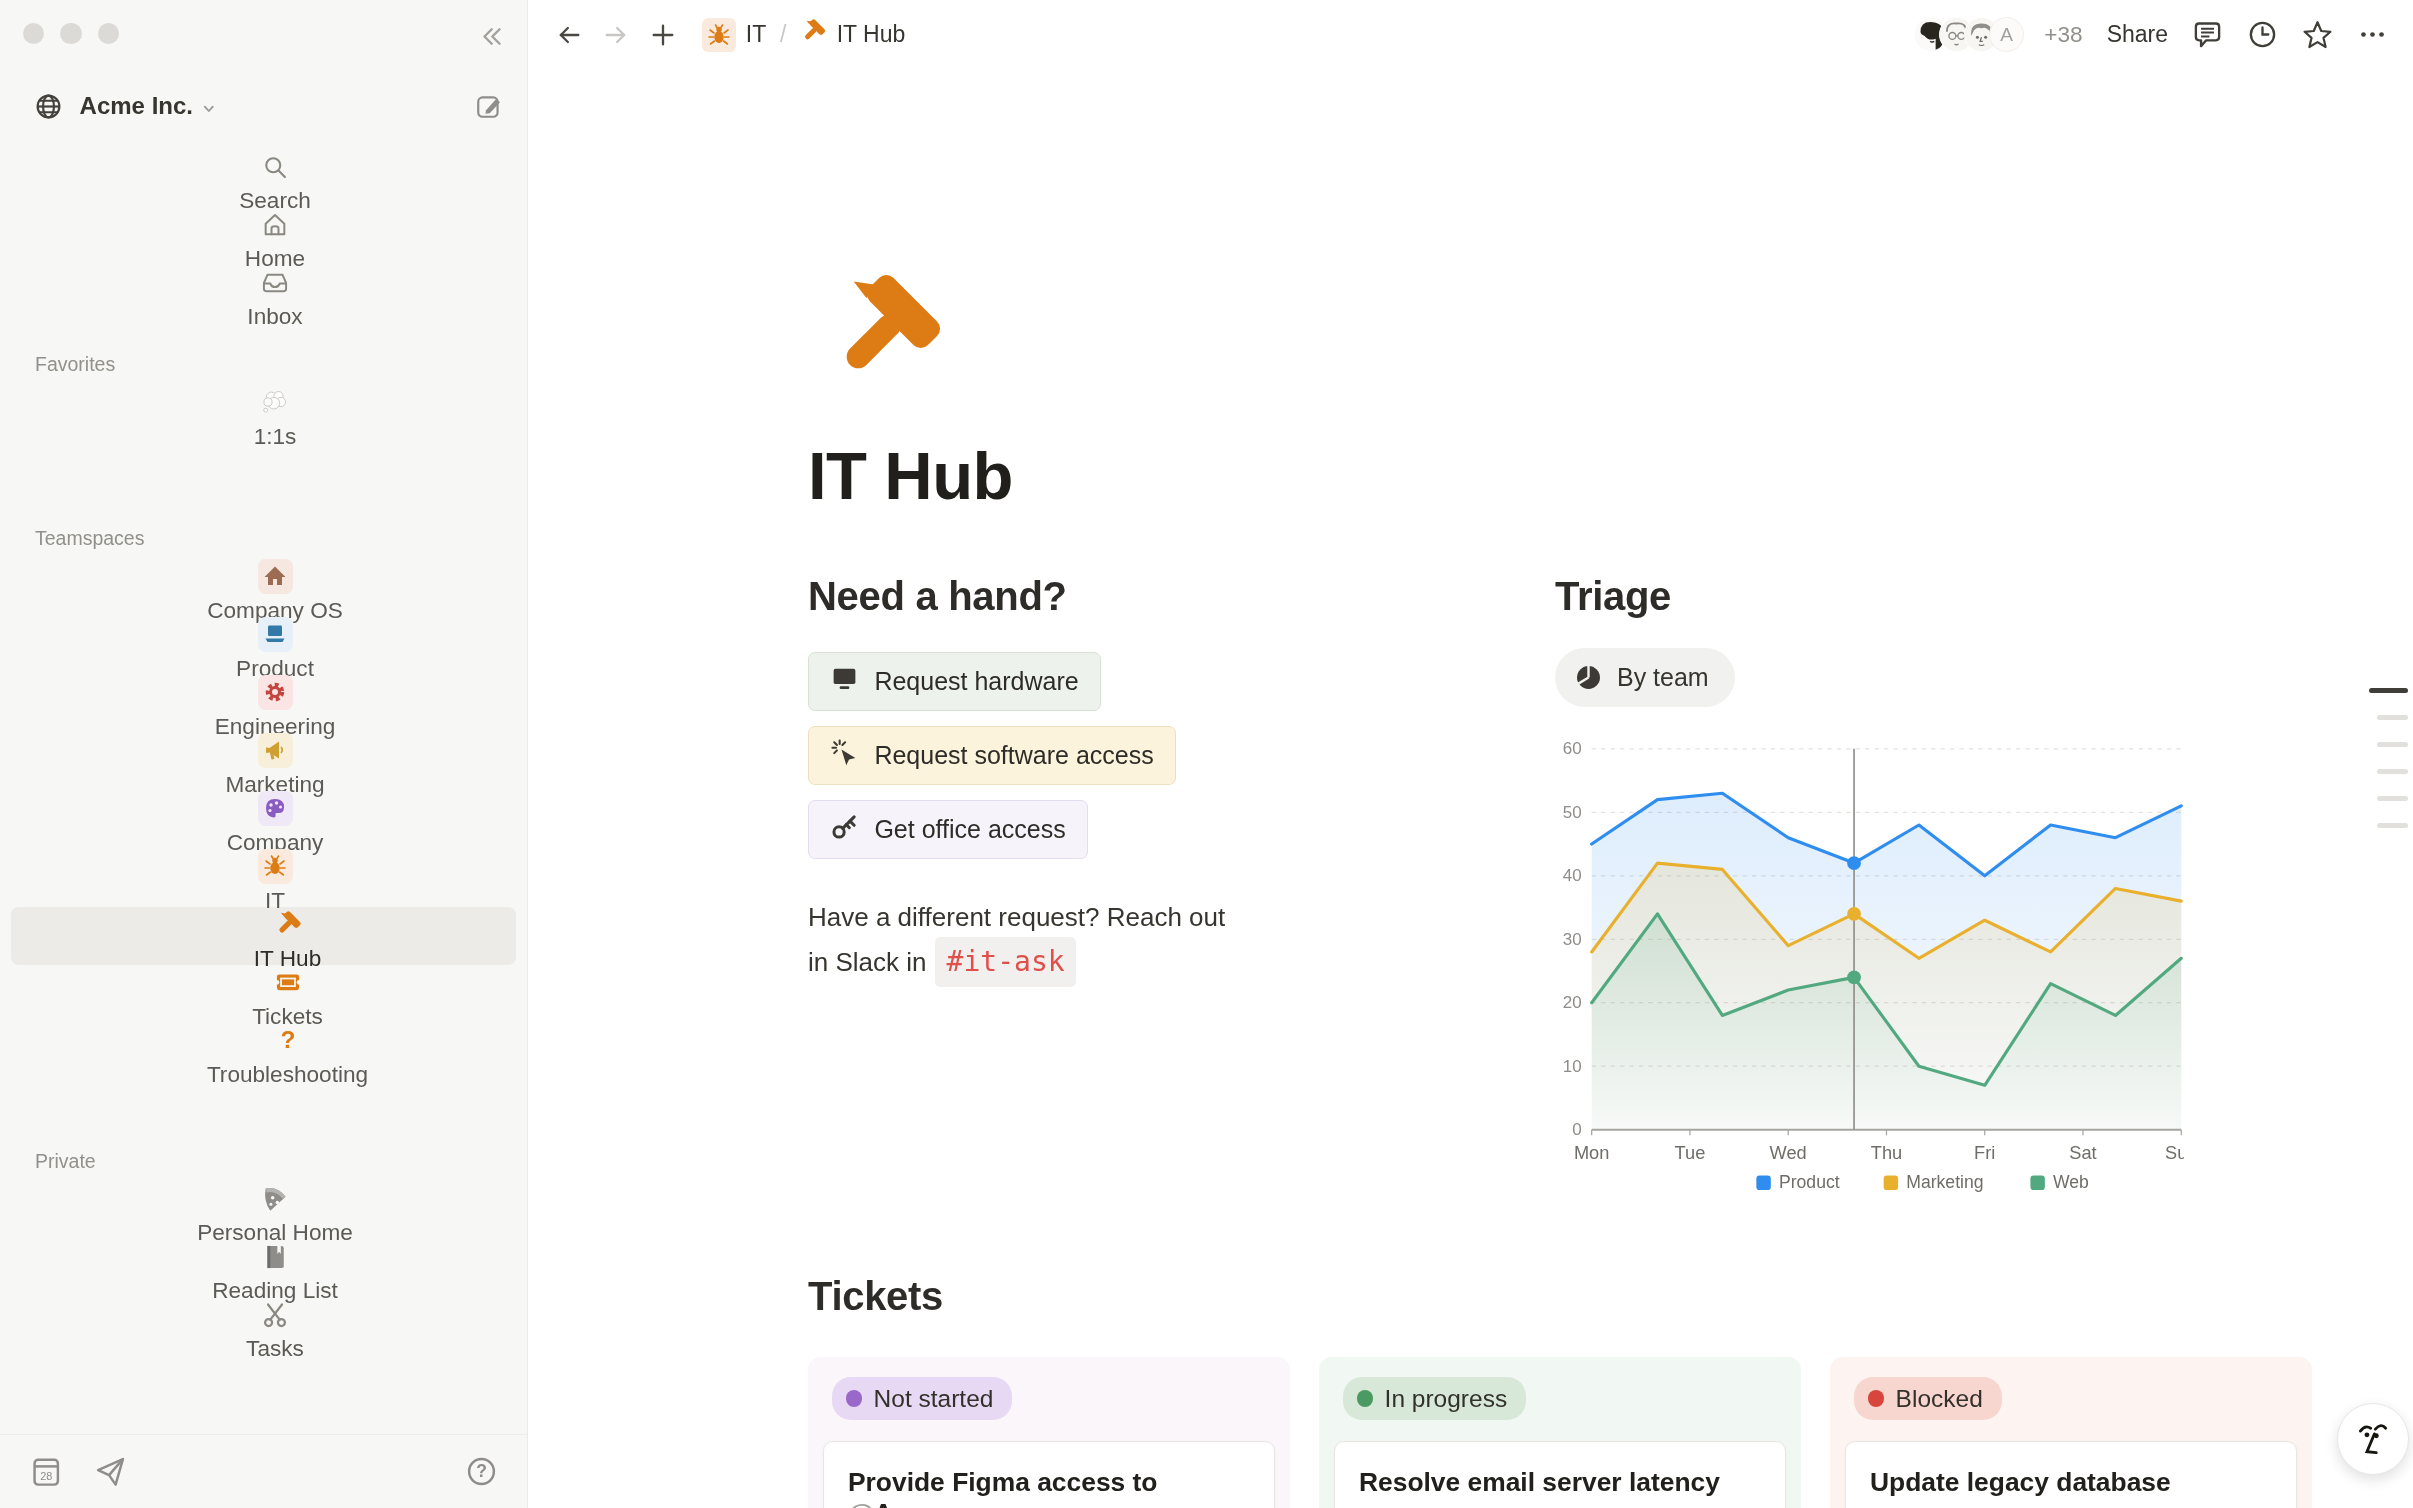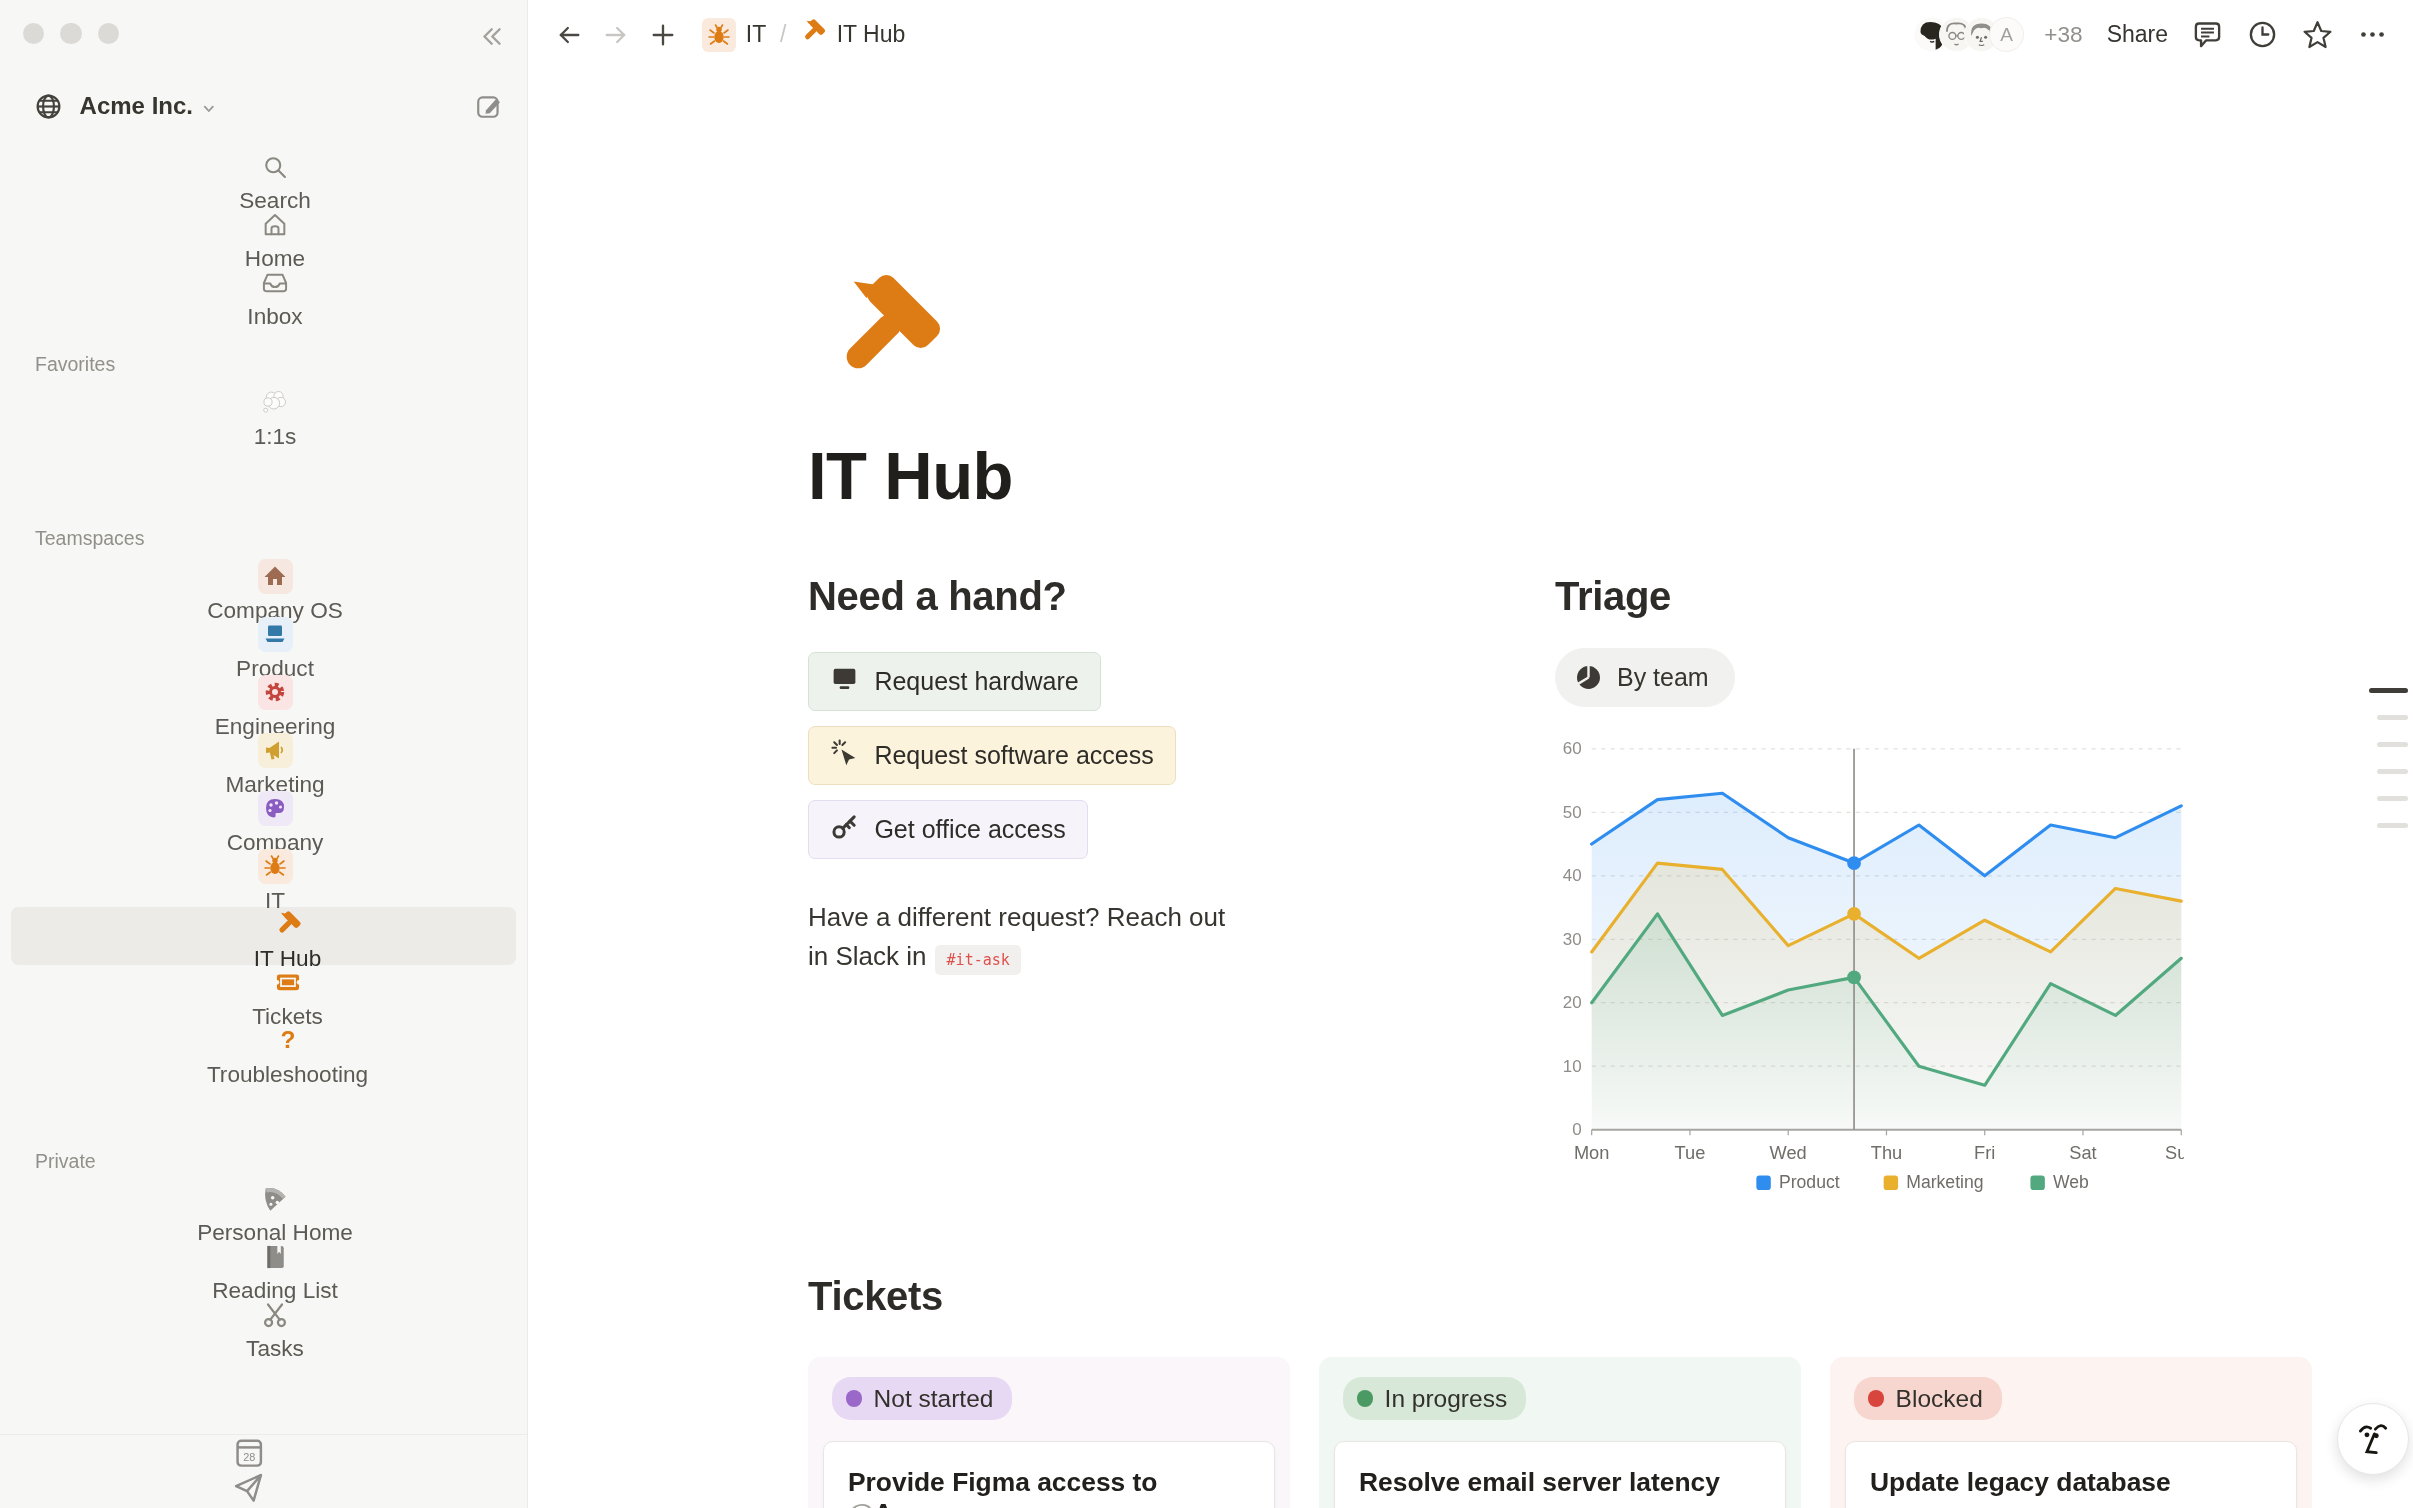--- a/index.html
+++ b/index.html
@@ -26,21 +26,21 @@
   .srow.selected { background:#ecebe8; color:#2f2d28; }
   .srow .sicon { width:35px; height:35px; flex:0 0 35px; display:flex; align-items:center; justify-content:center; color:#8a8880; }
   .srow .sicon svg { width:28px; height:28px; }
   .srow .tile { border-radius:7.5px; }
   .srow .tile svg { width:24px; height:24px; }
   .srow.child { padding-left:48px; }
   .section-label { margin:30px 0 8.8px 35px; font-size:19.5px; color:#91908b; font-weight:500; }
   .gap-team { margin-top:84px; }
   .gap-priv { margin-top:69px; }
   .sfooter { position:absolute; bottom:0; left:0; right:0; height:74px; border-top:0.6px solid #ececea;
-    display:flex; align-items:center; padding:0 28px; color:#8f8d89;flex-direction:column; }
+    display:flex; align-items:center; padding:0 28px; color:#8f8d89; }
   .sfooter .ficon { width:35px; height:35px; margin-right:30px; position:relative; }
   .sfooter .help { margin-left:auto; margin-right:0; }
 
   
   .main { position:relative; flex:1; background:#ffffff; height:100%; }
   .topbar { height:69px; display:flex; align-items:center; padding:0 25px 0 24px; }
   .tb-ic { width:33px; height:33px; display:flex; align-items:center; justify-content:center; color:#4a4843; margin-right:14px; }
   .tb-ic svg { width:28px; height:28px; }
   .tb-ic.disabled { color:#c8c6c2; }
   .crumbs { display:flex; align-items:center; margin-left:8.8px; font-size:23px; color:#37352f; gap:10px; }
@@ -66,21 +66,21 @@
   .cols { display:flex; justify-content:space-between; margin:60px 229px 0 280px; }
   .col-left { width:553px; flex:0 0 553px; }
   .col-right { width:629px; flex:0 0 629px; }
   h2.h2 { font-size:40px; font-weight:600; color:#2e2c28; letter-spacing:-0.3px; }
   .btn-stack { margin-top:33px; display:flex; flex-direction:column; gap:15px; align-items:flex-start; }
   .cta { display:inline-flex; align-items:center; gap:15px; height:59px; padding:0 21.4px;
     border-radius:7px; font-size:25px; font-weight:500; color:#2e2c28; border:1.3px solid transparent; cursor:pointer; }
   .cta svg { width:29px; height:29px; }
   .note { margin-top:39px; font-size:26px; line-height:1.5; color:#37352f; }
   .chip { display:inline-block; font-family:"DejaVu Sans Mono","Liberation Mono",monospace;
-    font-size:15px; color:#df504b; background:#f1f0ee; border-radius:5px; padding:3.8px 11.3px; margin-left:8.8px; vertical-align:baseline; }
+    font-size:28px; color:#df504b; background:#f1f0ee; border-radius:5px; padding:3.8px 11.3px; margin-left:8.8px; vertical-align:baseline; }
   .pill-filter { margin-top:29px; display:inline-flex; align-items:center; gap:14px; height:59px;
     padding:0 26.4px 0 19px; background:#f1f1ef; border-radius:30px; font-size:25px; font-weight:500; color:#37352f; cursor:pointer; }
   .pill-filter svg { width:29px; height:29px; }
   .chart { margin-top:33px; width:629px; }
 
   .tickets { margin:70px 63px 0 280px; }
   .board { display:flex; gap:29px; margin-top:38px; }
   .tcol { width:482px; flex:0 0 482px; border-radius:12.6px; padding-top:20px; height:352px; }
   .status-pill { display:inline-flex; align-items:center; gap:11.3px; margin-left:24px;
     padding:7.5px 19px 7.5px 14px; border-radius:19px; font-size:24.5px; font-weight:400; color:#32302b; }

